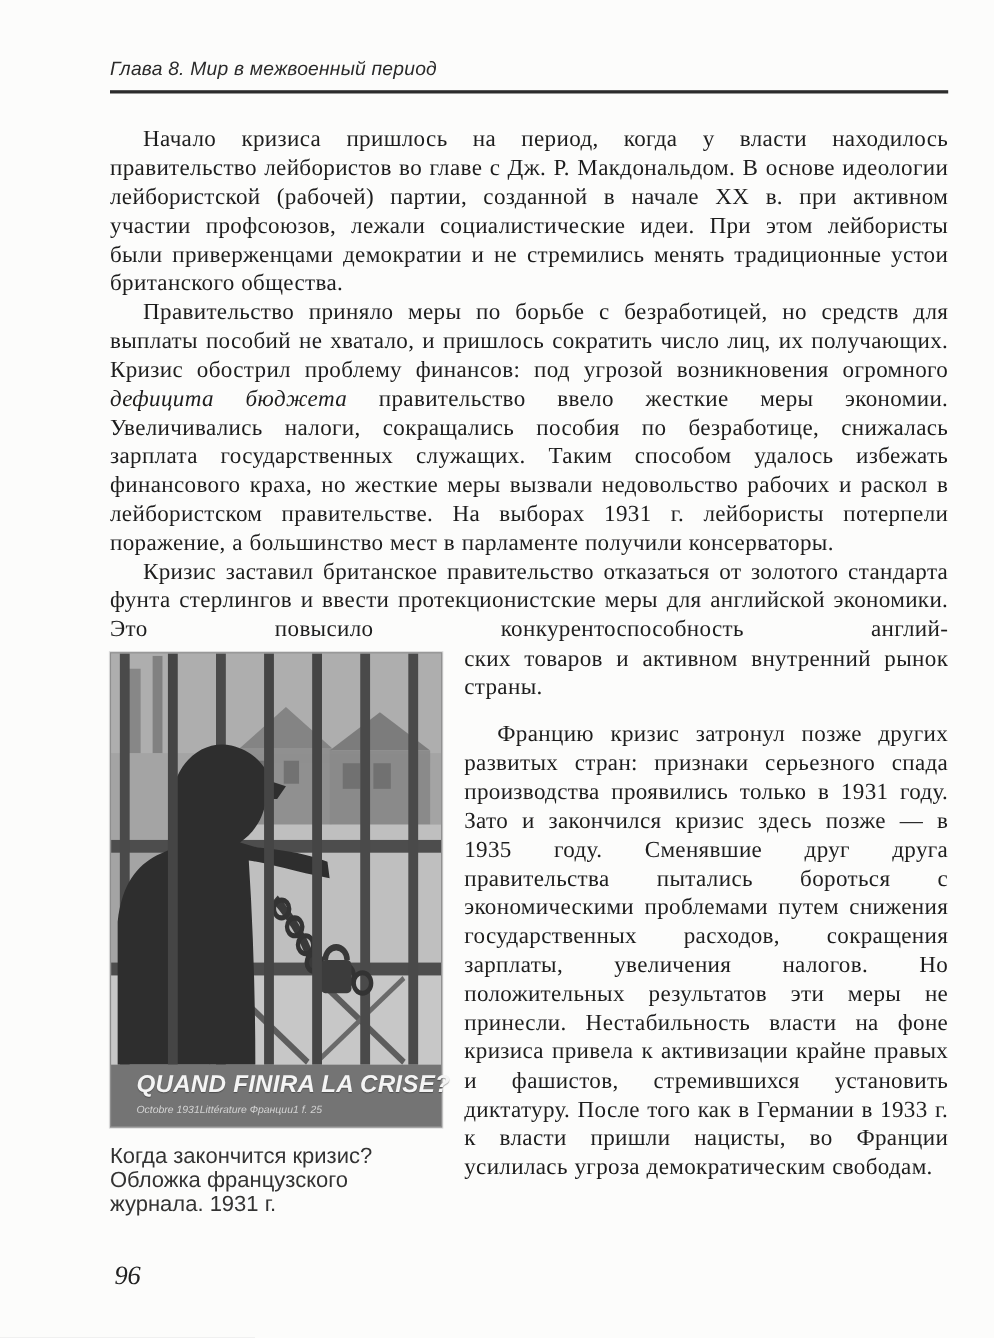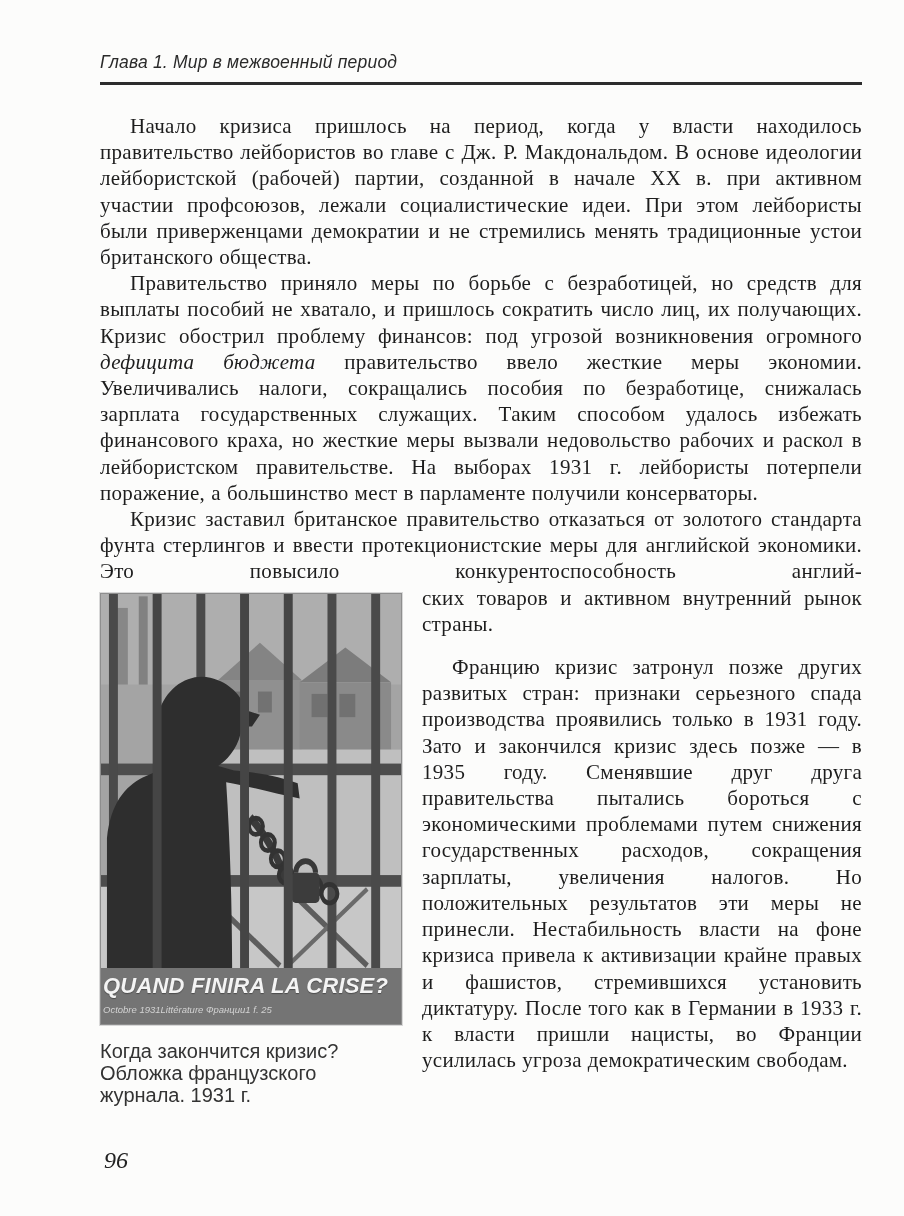--- a/index.html
+++ b/index.html
@@ -72,21 +72,21 @@
     letter-spacing:1.5px; color:#3a3a3a;
   }
   .cover-sub-left { left:12px; }
   .cover-sub-right { right:12px; }
 
   .cover-photo { flex:1; display:block; width:100%; }
 
   .cover-band {
     height:56px;
     background:#747474;
-    padding:3px 2px 2px;
+    padding:3px 23px 2px;
   }
   .cover-headline {
     font-family:"Liberation Sans", sans-serif;
     font-weight:bold; font-style:italic;
     font-size:22px; line-height:30px;
     color:#f4f4f4;
     letter-spacing:.2px;
     white-space:nowrap;
     text-shadow:0 1px 1px rgba(0,0,0,.35);
   }
@@ -121,21 +121,21 @@
     color:#222;
   }
 </style>
 </head>
 <body>
 
 <div class="page">
   <div class="content">
 
     <div>
-      <div class="chapter-header">Глава 1. Мир в межвоенный период</div>
+      <div class="chapter-header">Глава 8. Мир в межвоенный период</div>
       <div class="header-rule"></div>
     </div>
 
     <div class="body-text">
 
       <p class="para indent">Начало кризиса пришлось на период, когда у власти находилось правительство лейбористов во главе с Дж. Р. Макдональдом. В основе идеологии лейбористской (рабочей) партии, созданной в начале XX в. при активном участии профсоюзов, лежали социалистические идеи. При этом лейбористы были приверженцами демократии и не стремились менять традиционные устои британского общества.</p>
 
       <p class="para indent"><span>Правительство приняло меры по борьбе с безработицей, но средств для выплаты пособий не хватало, и пришлось сократить число лиц, их получающих. Кризис обострил проблему финансов: под угрозой возникновения огромного </span><em>дефицита бюджета</em><span> правительство ввело жесткие меры экономии. Увеличивались налоги, сокращались пособия по безработице, снижалась зарплата государственных служащих. Таким способом удалось избежать финансового краха, но жесткие меры вызвали недовольство рабочих и раскол в лейбористском правительстве. На выборах 1931 г. лейбористы потерпели поражение, а большинство мест в парламенте получили консерваторы.</span></p>
 
       <p class="para indent p3a">Кризис заставил британское правительство отказаться от золотого стандарта фунта стерлингов и ввести протекционистские меры для английской экономики. Это повысило конкурентоспособность англий-</p>

